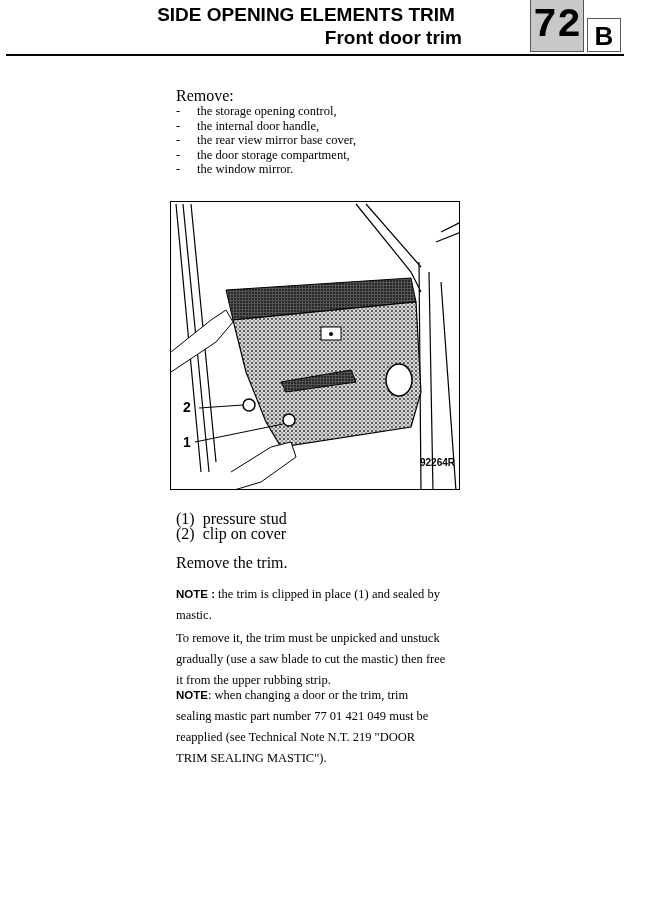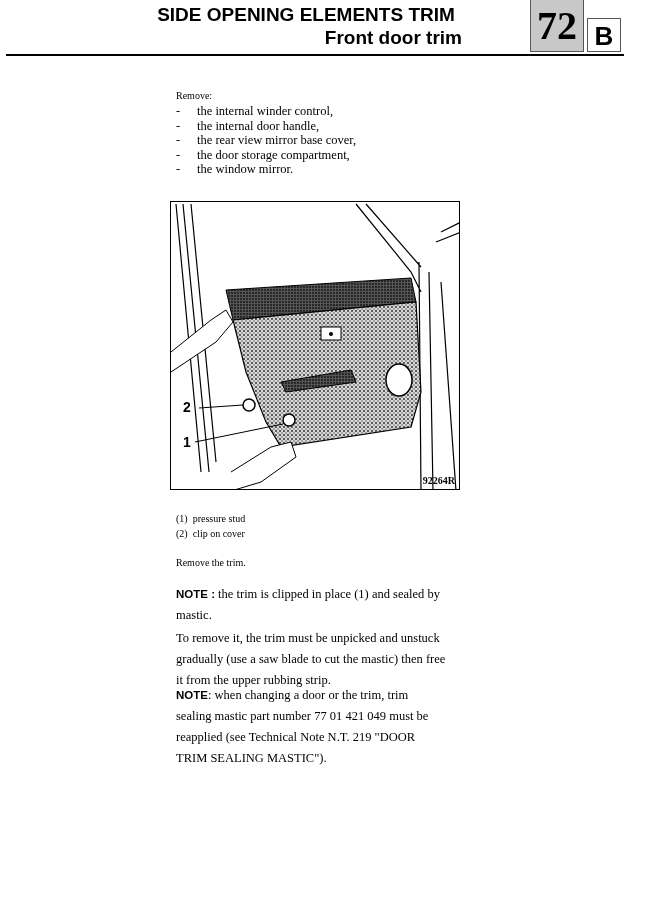--- a/index.html
+++ b/index.html
@@ -1,46 +1,46 @@
 <!DOCTYPE html>
 <html><head>
 <meta charset="utf-8">
 <style>
   html,body{margin:0;padding:0;background:#fff;}
   body{width:648px;height:901px;position:relative;overflow:hidden;font-family:"Liberation Serif",serif;color:#000;}
   .hdr-title{position:absolute;left:150px;top:4px;width:312px;text-align:center;font-family:"Liberation Sans",sans-serif;font-weight:bold;font-size:19px;line-height:22px;}
   .hdr-sub{position:absolute;left:150px;top:27px;width:312px;text-align:right;font-family:"Liberation Sans",sans-serif;font-weight:bold;font-size:19px;line-height:22px;}
-  .sec-box{position:absolute;left:530px;top:0;width:54px;height:52px;background:#c8c8c8;border:1px solid #555;border-top:none;box-sizing:border-box;font-family:Liberation Serif, serif;font-weight:bold;font-size:40px;line-height:52px;text-align:center;}
+  .sec-box{position:absolute;left:530px;top:0;width:54px;height:52px;background:#c8c8c8;border:1px solid #555;border-top:none;box-sizing:border-box;font-family:Liberation Mono, monospace;font-weight:bold;font-size:40px;line-height:52px;text-align:center;}
   .sub-box{position:absolute;left:587px;top:18px;width:34px;height:34px;border:1px solid #555;box-sizing:border-box;font-family:"Liberation Sans",sans-serif;font-weight:bold;font-size:26px;line-height:34px;text-align:center;}
   .hdr-rule{position:absolute;left:6px;top:54px;width:618px;height:2px;background:#000;}
-  .txt{position:absolute;left:176px;font-size:10px;line-height:14.5px;}
+  .txt{position:absolute;left:176px;font-size:16px;line-height:14.5px;}
   .list{position:absolute;left:176px;top:104px;margin:0;padding:0;list-style:none;font-size:12.5px;line-height:14.5px;}
   .list li{position:relative;padding-left:21px;}
   .list li .dash{position:absolute;left:0;top:0;}
   .fig{position:absolute;left:170px;top:201px;width:290px;height:289px;border:1px solid #000;box-sizing:border-box;background:#fff;overflow:hidden;}
-  .fig-ref{position:absolute;right:4px;bottom:3px;font-size:10px;font-family:Liberation Serif, serif;font-weight:bold;}
+  .fig-ref{position:absolute;right:4px;bottom:21px;font-size:10px;font-family:Liberation Sans, sans-serif;font-weight:bold;}
   .callout{position:absolute;font-family:"Liberation Sans",sans-serif;font-weight:bold;font-size:14px;}
   .note-lbl{font-family:"Liberation Sans",sans-serif;font-weight:bold;font-size:11.5px;}
   .ul{}
   .para{position:absolute;left:176px;width:270px;font-size:12.5px;line-height:21px;}
 </style>
 </head>
 <body>
 
 <div>
   <div class="hdr-title">SIDE OPENING ELEMENTS TRIM</div>
   <div class="hdr-sub">Front door trim</div>
   <div class="sec-box">72</div>
   <div class="sub-box">B</div>
   <div class="hdr-rule"></div>
 </div>
 
 <div class="txt" style="top:89px;">Remove:</div>
 <ul class="list">
-  <li><span class="dash">-</span><span>the internal winder control,</span></li>
+  <li><span class="dash">-</span><span>the storage opening control,</span></li>
   <li><span class="dash">-</span><span>the internal door handle,</span></li>
   <li><span class="dash">-</span><span>the rear view mirror base cover,</span></li>
   <li><span class="dash">-</span><span>the door storage compartment,</span></li>
   <li><span class="dash">-</span><span>the window mirror.</span></li>
 </ul>
 
 <div class="fig">
   <svg width="290" height="289" viewBox="0 0 290 289">
     <defs>
       <pattern id="speck" width="4" height="4" patternUnits="userSpaceOnUse">

